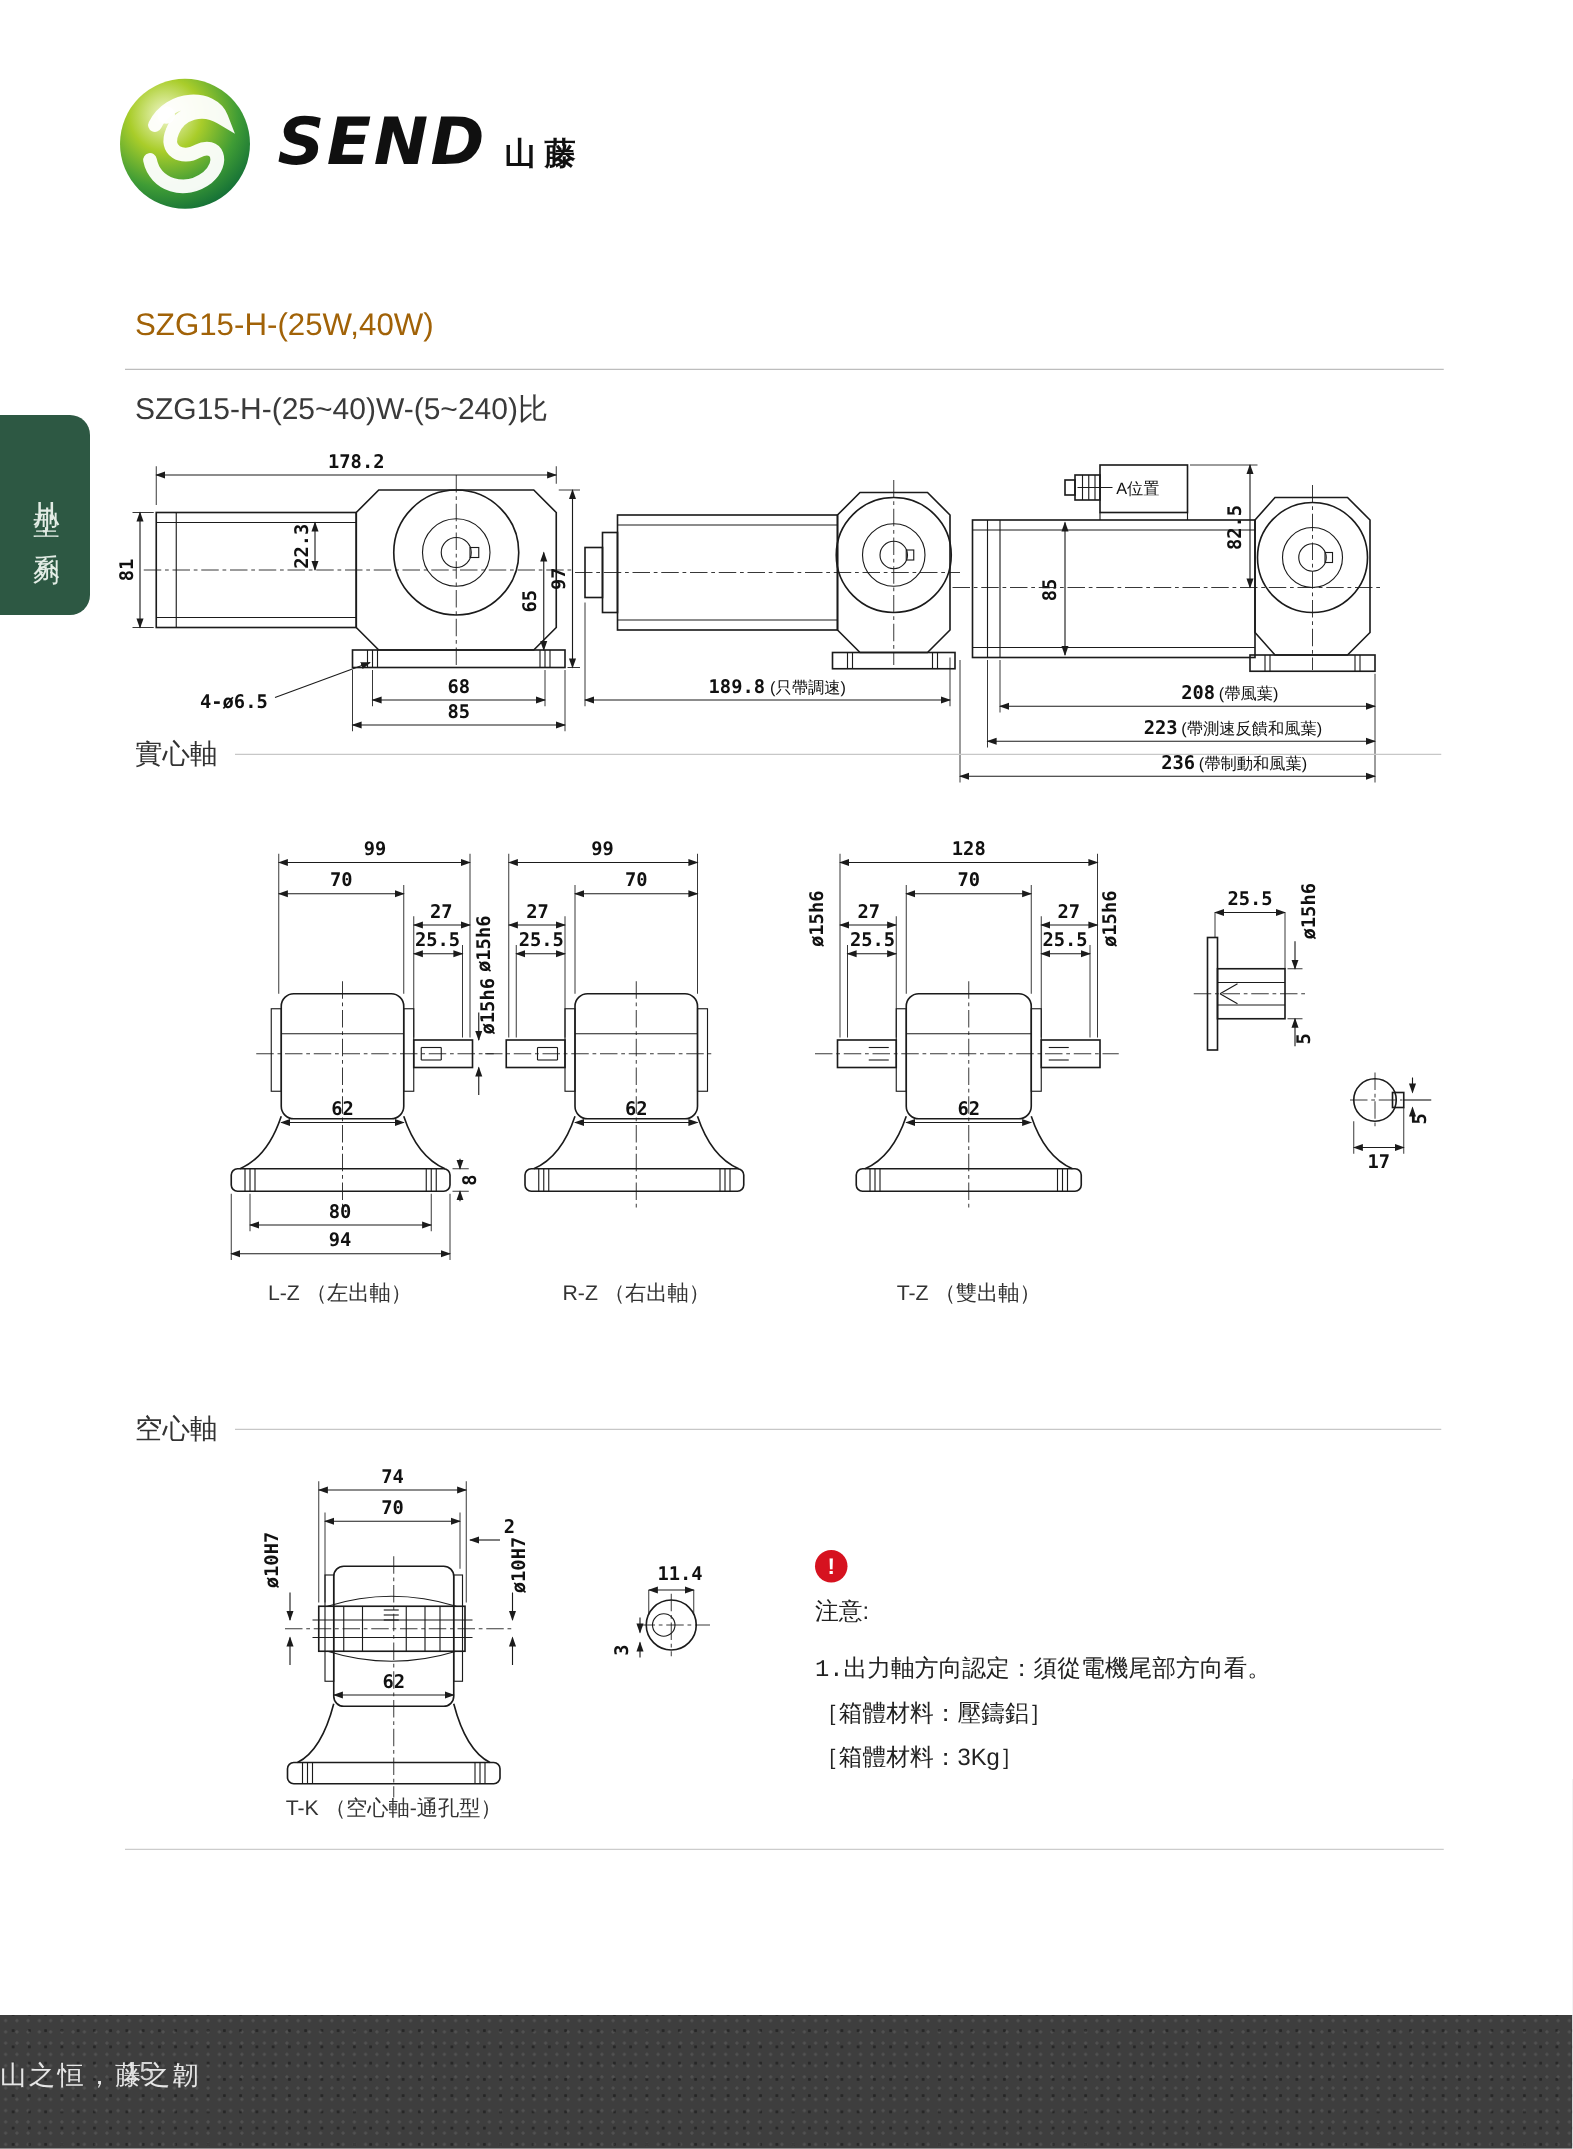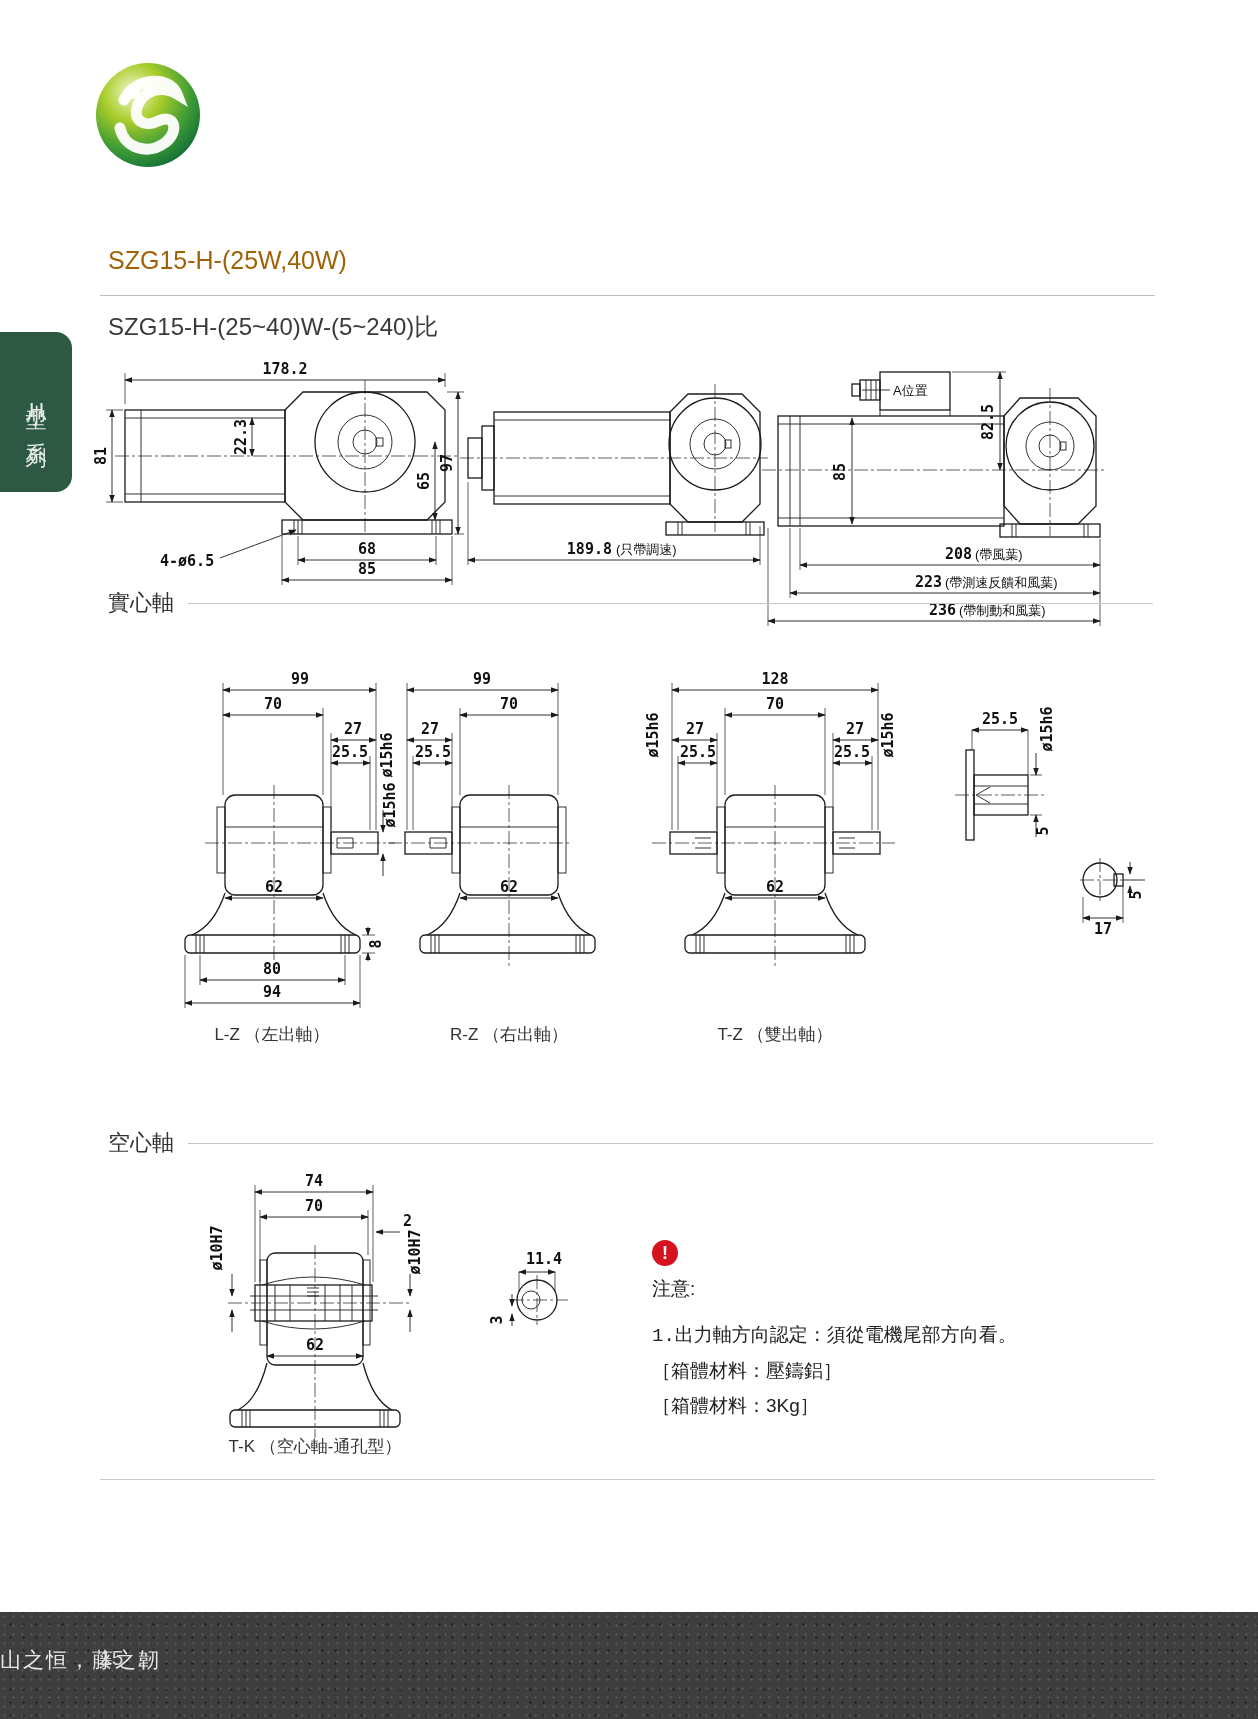--- a/index.html
+++ b/index.html
@@ -63,20 +63,24 @@
           <stop offset="0" stop-color="#f2f8cf"></stop>
           <stop offset="0.35" stop-color="#a9cd2a"></stop>
           <stop offset="0.7" stop-color="#3f9c35"></stop>
           <stop offset="1" stop-color="#0e6a37"></stop>
         </radialGradient>
       </defs>
       <circle cx="56" cy="57" r="52" fill="url(#lg)"></circle>
       <path d="M32,42 C44,18 78,18 85,36 C70,27 52,32 46,47 C39,63 54,70 66,63 C82,55 88,72 74,84 C56,98 32,90 28,70" fill="none" stroke="#ffffff" stroke-width="11" stroke-linecap="round" opacity="0.95"></path>
       <circle cx="41" cy="34" r="7" fill="#ffffff" opacity="0.95"></circle>
     </svg>
+    <div class="logo-text">
+      <span class="logo-send">SEND</span>
+      <span class="logo-cjk">山藤</span>
+    </div>
   </div>
 
   <div class="title">SZG15-H-(25W,40W)</div>
   <div class="rule" style="left:100px;top:295px;width:1055px;"></div>
   <div class="subtitle">SZG15-H-(25~40)W-(5~240)比</div>
 
   <div class="side-tab">
     <span>小型H系列</span>
   </div>
 

